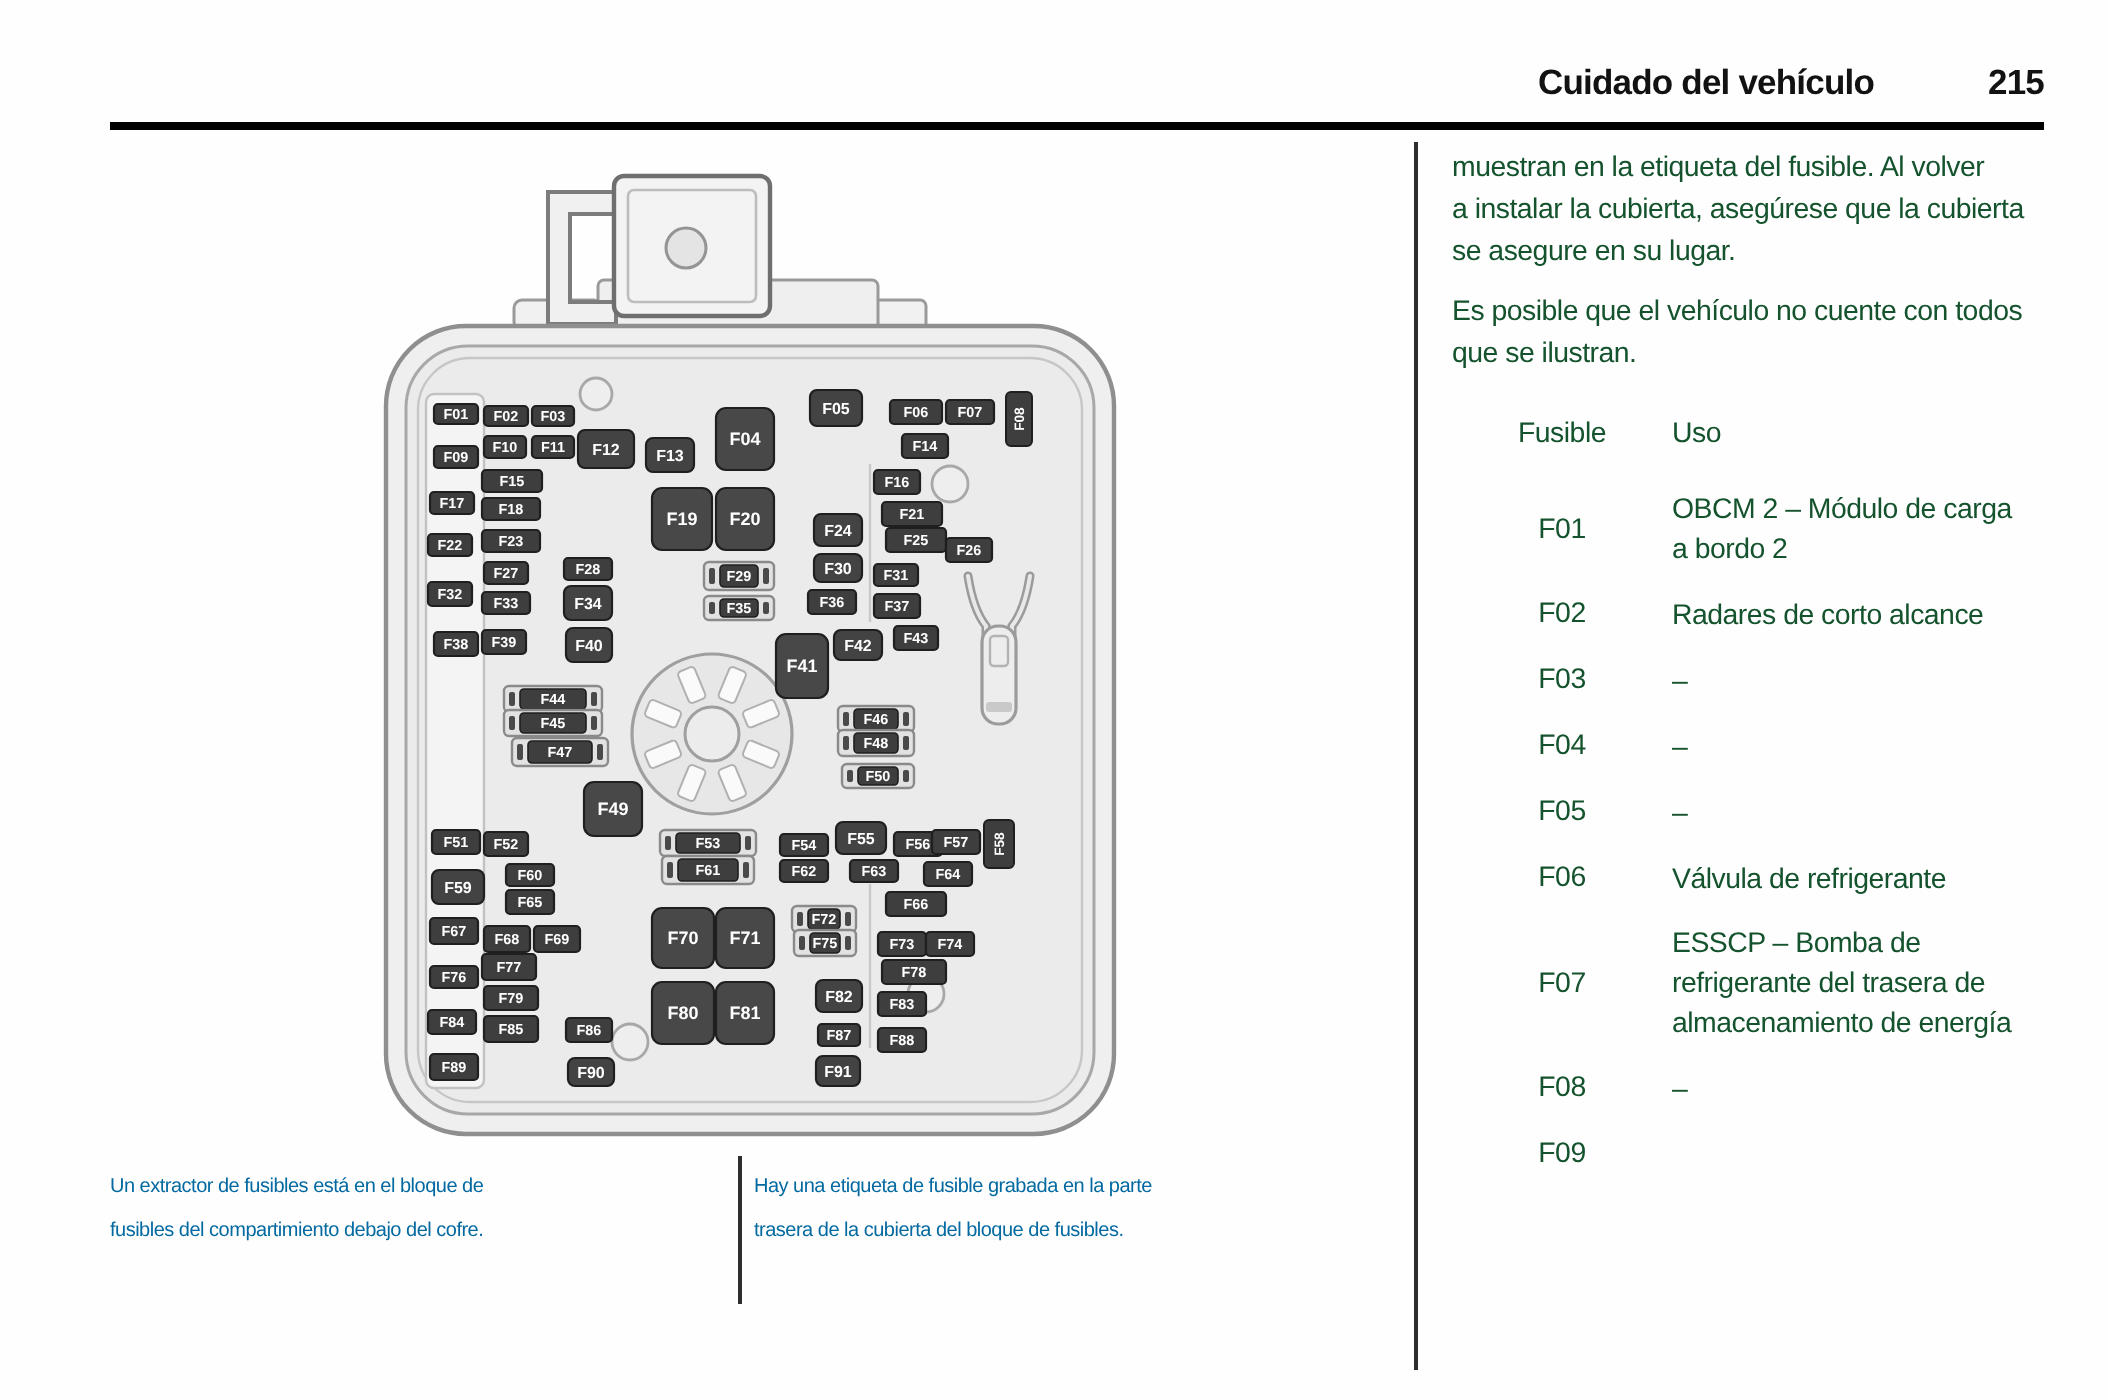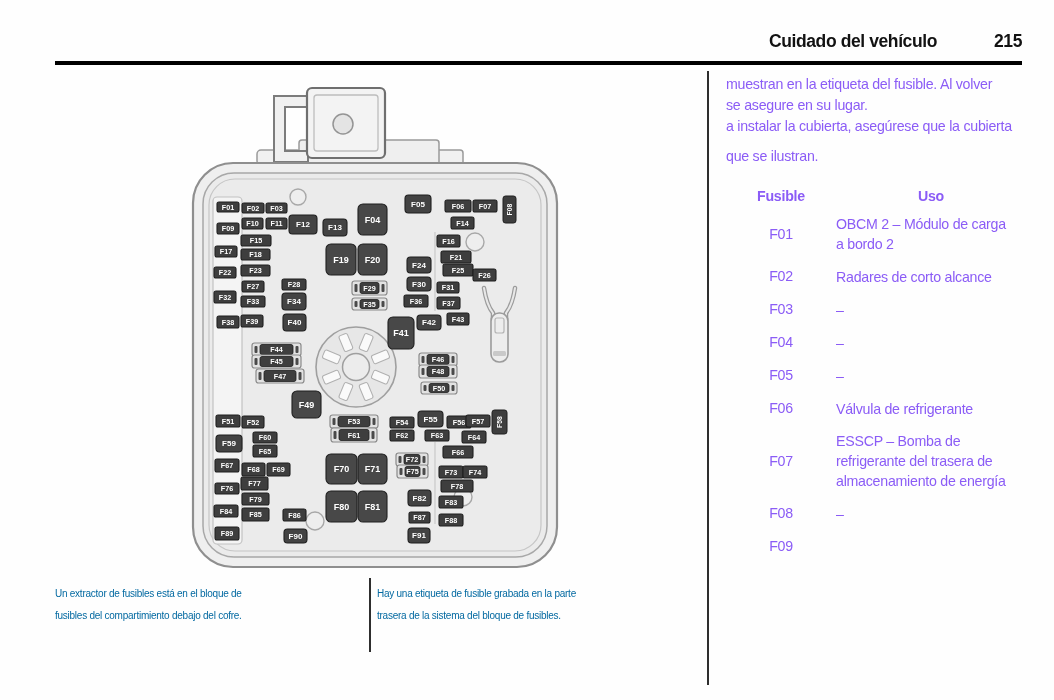--- a/index.html
+++ b/index.html
@@ -11,29 +11,29 @@
   .hdr-rule{position:absolute;top:61px;left:55px;width:967px;height:3.5px;background:#000;}
   
   .vdiv-main{position:absolute;left:707px;top:71px;width:1.6px;height:614px;background:#2e2e2e;}
   .vdiv-cap{position:absolute;left:369px;top:578px;width:1.6px;height:74px;background:#2e2e2e;}
   
   .caption{position:absolute;font-size:10px;line-height:21.5px;letter-spacing:-0.25px;color:#0369a1;}
   .cap-left{left:55px;top:583px;width:300px;}
   .cap-mid{left:377px;top:583px;width:306px;}
   
   .rcol{position:absolute;left:726px;top:74px;width:300px;font-size:14.2px;line-height:21px;
-        letter-spacing:-0.25px;color:#8b5cf6;}
+        letter-spacing:-0.25px;color:#14532d;}
   .para{margin:0 0 9px 0;}
   .ftable{margin-top:19px;}
   .trow{display:flex;align-items:center;margin-bottom:12px;}
   .trow .fid{width:110px;text-align:center;flex:0 0 110px;}
   .trow .fuse-use{flex:1;line-height:20px;}
-  .thead{display:flex;font-weight:700;margin-bottom:7px;}
+  .thead{display:flex;font-weight:400;margin-bottom:17px;}
   .thead .fid{width:110px;text-align:center;flex:0 0 110px;}
-  .thead .fuse-use{flex:1;text-align:center;}
+  .thead .fuse-use{flex:1;text-align:left;}
   .line{white-space:nowrap;}
   
   .figure-wrap{position:absolute;left:175px;top:80px;width:400px;height:500px;}
   svg text{font-family:"Liberation Sans",sans-serif;font-weight:700;}
 </style>
 </head>
 <body>
 <div class="page">
 
   <div class="hdr">
@@ -515,30 +515,31 @@
         </g>
     </svg>
   </div>
 
   <div class="caption cap-left">
       <div class="line">Un extractor de fusibles está en el bloque de</div>
       <div class="line">fusibles del compartimiento debajo del cofre.</div>
     </div>
   <div class="caption cap-mid">
       <div class="line">Hay una etiqueta de fusible grabada en la parte</div>
-      <div class="line">trasera de la sistema del bloque de fusibles.</div>
+      <div class="line">trasera de la cubierta del bloque de fusibles.</div>
     </div>
 
   <div class="rcol">
     <div class="para">
         <div class="line">muestran en la etiqueta del fusible. Al volver</div>
+        <div class="line">a instalar la cubierta, asegúrese que la cubierta</div>
         <div class="line">se asegure en su lugar.</div>
-        <div class="line">a instalar la cubierta, asegúrese que la cubierta</div>
       </div>
     <div class="para">
+        <div class="line">Es posible que el vehículo no cuente con todos</div>
         <div class="line">que se ilustran.</div>
       </div>
     <div class="ftable">
       <div class="thead">
         <div class="fid">Fusible</div>
         <div class="fuse-use">Uso</div>
       </div>
       <div id="fuse-table-body">
           <div class="trow">
             <div class="fid">F01</div>

